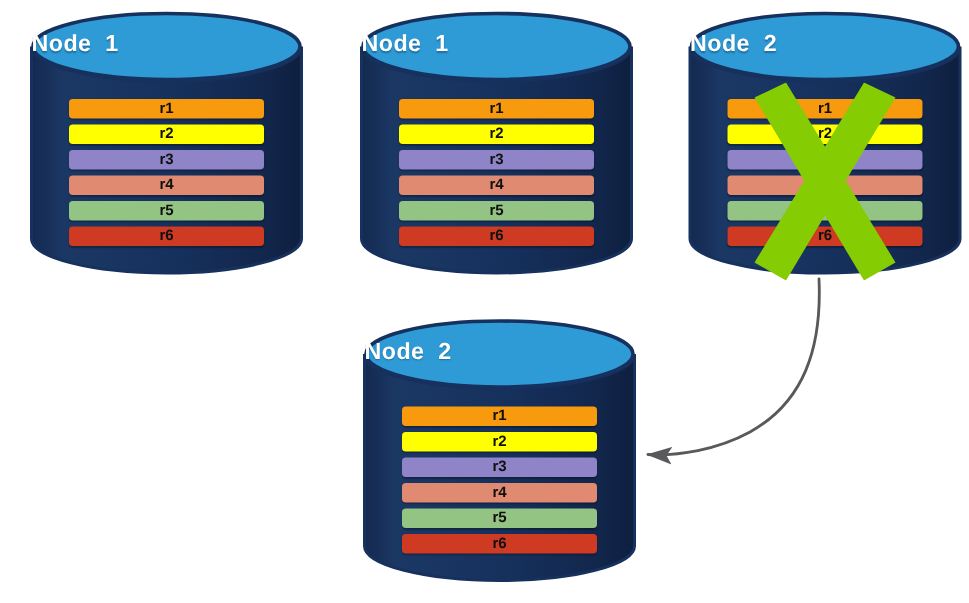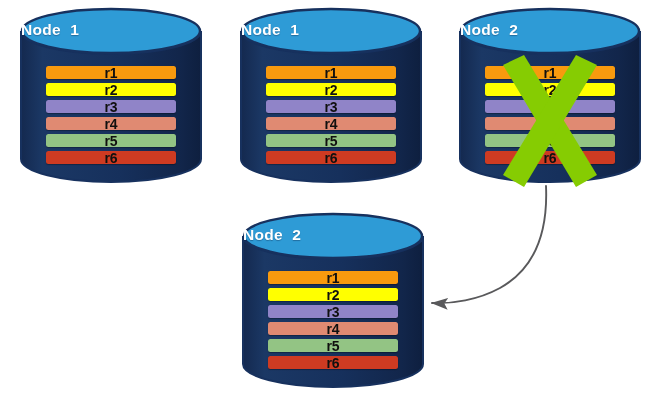--- a/index.html
+++ b/index.html
@@ -57,21 +57,21 @@
   }
   .row-label {
     position: absolute;
     left: 0;
     top: 0;
     width: 100%;
     height: 100%;
     display: flex;
     align-items: center;
     justify-content: center;
-    font-size: 14px;
+    font-size: 10px;
     font-weight: bold;
     color: #10100f;
     font-family: "Liberation Sans", sans-serif;
     line-height: 1;
   }
   .cross-overlay {
     position: absolute;
     pointer-events: none;
   }
   .arrow-layer {

